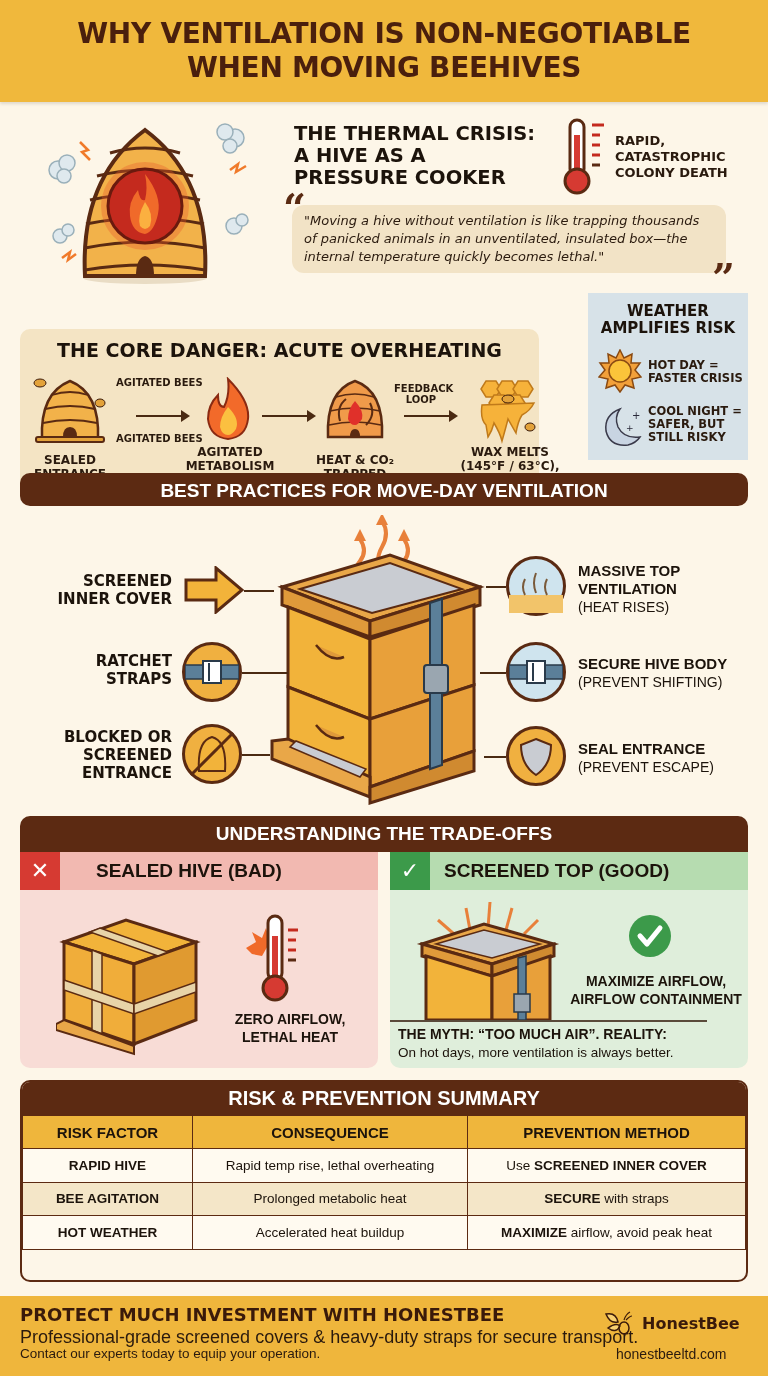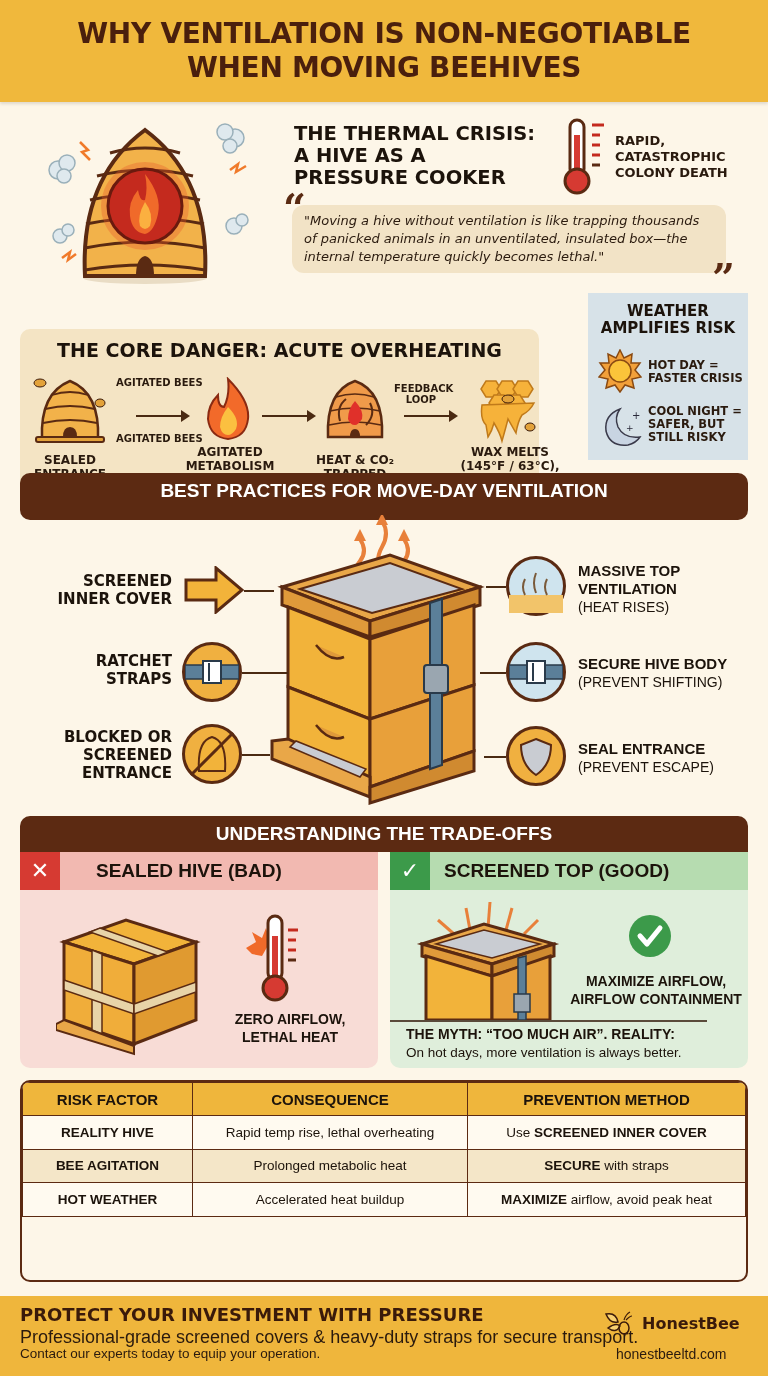--- a/index.html
+++ b/index.html
@@ -30,41 +30,41 @@
   .arrow { position: absolute; height: 2px; background: #4a2a12; }
   .arrow::after { content: ""; position: absolute; right: -2px; top: -5px; border-left: 9px solid #4a2a12; border-top: 6px solid transparent; border-bottom: 6px solid transparent; }
 
   
   #weather { left: 588px; top: 293px; width: 160px; height: 167px; background: #d7e2e8; border-radius: 0; }
   #weather-title { position: absolute; left: 0; width: 100%; top: 10px; text-align: center; font-weight: bold; font-size: 15px; line-height: 17px; color: #1c130b; }
   .w-lbl { position: absolute; left: 60px; font-weight: bold; font-size: 11.5px; line-height: 13px; color: #2a1a0e; }
 
   
   .bar { position: absolute; left: 20px; width: 728px; background: #5c2a12; color: #fff; font-weight: bold; text-align: center; border-radius: 10px; }
-  #bp-bar { top: 473px; height: 47px; line-height: 35px; font-size: 19px; }
+  #bp-bar { top: 473px; height: 33px; line-height: 35px; font-size: 19px; }
 
   
   .bp-lbl { position: absolute; font-weight: bold; font-size: 15px; line-height: 18px; color: #1c130b; }
   .bp-lbl .sub { font-weight: normal; font-size: 14px; }
   .bp-circle { position: absolute; width: 60px; height: 60px; border-radius: 50%; border: 3px solid #5a2a12; }
   .bp-line { position: absolute; height: 2px; background: #4a2a12; }
 
   
   #to-wrap { left: 20px; top: 816px; width: 728px; height: 252px; }
   #to-bar { position: absolute; left: 0; top: 0; width: 728px; height: 36px; background: #5c2a12; border-radius: 10px 10px 0 0; color: #fff; font-weight: bold; font-size: 19px; line-height: 36px; text-align: center; }
   #bad { position: absolute; left: 0; top: 36px; width: 358px; height: 216px; background: #f8dcd6; border-radius: 0 0 10px 10px; }
   #bad-head { position: absolute; left: 0; top: 0; width: 358px; height: 38px; background: #f2b9b1; }
   #bad-x { position: absolute; left: 0; top: 0; width: 40px; height: 38px; background: #d63a32; color: #fff; font-weight: bold; font-size: 22px; line-height: 38px; text-align: center; }
   #bad-title { position: absolute; left: 76px; top: 0; line-height: 38px; font-weight: bold; font-size: 19px; color: #1c130b; }
   #good { position: absolute; left: 370px; top: 36px; width: 358px; height: 216px; background: #dfeedb; border-radius: 0 0 10px 10px; }
   #good-head { position: absolute; left: 0; top: 0; width: 358px; height: 38px; background: #b6dcb0; }
   #good-check { position: absolute; left: 0; top: 0; width: 40px; height: 38px; background: #3c9a4a; color: #fff; font-weight: bold; font-size: 22px; line-height: 38px; text-align: center; }
   #good-title { position: absolute; left: 54px; top: 0; line-height: 38px; font-weight: bold; font-size: 19px; color: #1c130b; }
   .to-lbl { position: absolute; font-weight: bold; font-size: 14px; line-height: 18px; text-align: center; color: #1c130b; }
-  #myth { position: absolute; left: 0; top: 168px; width: 317px; height: 48px; border-top: 2px solid #5a4a3a; padding: 3px 16px; }
+  #myth { position: absolute; left: 0; top: 168px; width: 317px; height: 48px; border-top: 2px solid #5a4a3a; padding: 3px 8px; }
   #myth .h { font-weight: bold; font-size: 14px; line-height: 19px; color: #1c130b; }
   #myth .b { font-size: 13.5px; line-height: 18px; color: #1c130b; }
 
   
   #tbl-wrap { left: 20px; top: 1080px; width: 728px; height: 202px; border: 2px solid #5c2a12; border-radius: 10px; overflow: hidden; background: #fdf6e8; }
   #tbl-title { height: 33px; background: #5c2a12; color: #fff; font-weight: bold; font-size: 20px; line-height: 33px; text-align: center; }
   table { width: 100%; border-collapse: collapse; }
   th, td { border: 1px solid #5c2a12; height: 33.4px; text-align: center; font-size: 13.5px; color: #1c130b; }
   th { background: #efb63c; font-weight: bold; font-size: 15px; }
   td.rf { font-weight: bold; }
@@ -430,53 +430,54 @@
       <div>AIRFLOW CONTAINMENT</div>
     </div>
     <div id="myth">
       <div class="h cond">THE MYTH: “TOO MUCH AIR”. REALITY:</div>
       <div class="b cond">On hot days, more ventilation is always better.</div>
     </div>
   </div>
 </div>
 
 <div id="tbl-wrap" class="abs">
+  <div id="tbl-title" class="cond">RISK &amp; PREVENTION SUMMARY</div>
   <table class="cond">
     <colgroup>
         <col style="width:170px">
         <col style="width:275px">
         <col>
       </colgroup>
     <tbody>
         <tr>
       <th>RISK FACTOR</th>
       <th>CONSEQUENCE</th>
       <th>PREVENTION METHOD</th>
     </tr>
     <tr class="odd">
-      <td class="rf">REALITY HIVE</td>
+      <td class="rf">RAPID HIVE</td>
       <td>Rapid temp rise, lethal overheating</td>
       <td><span>Use </span><b>SCREENED INNER COVER</b><span></span></td>
     </tr>
     <tr class="even">
       <td class="rf">BEE AGITATION</td>
       <td>Prolonged metabolic heat</td>
       <td><span></span><b>SECURE</b><span> with straps</span></td>
     </tr>
     <tr class="odd">
       <td class="rf">HOT WEATHER</td>
       <td>Accelerated heat buildup</td>
       <td><span></span><b>MAXIMIZE</b><span> airflow, avoid peak heat</span></td>
     </tr>
   </tbody>
     </table>
 </div>
 
 <div id="footer" class="abs">
-  <div id="footer-title">PROTECT YOUR INVESTMENT WITH PRESSURE</div>
+  <div id="footer-title">PROTECT MUCH INVESTMENT WITH HONESTBEE</div>
   <div id="footer-line1" class="cond">Professional-grade screened covers &amp; heavy-duty straps for secure transport.</div>
   <div id="footer-line2" class="cond">Contact our experts today to equip your operation.</div>
   <div id="brand">
     <svg width="30" height="26" viewBox="0 0 30 26">
       <path d="M2 4 Q12 2 14 12 Q6 14 2 4 Z" fill="#f8d070" stroke="#3a1a0a" stroke-width="1.5"></path>
       <path d="M4 18 Q12 12 16 16 Q12 24 4 18 Z" fill="#f8d070" stroke="#3a1a0a" stroke-width="1.5"></path>
       <ellipse cx="20" cy="18" rx="5" ry="6" fill="none" stroke="#3a1a0a" stroke-width="1.5"></ellipse>
       <path d="M20 10 Q22 4 26 2 M22 10 Q26 6 28 6" stroke="#3a1a0a" stroke-width="1.2" fill="none"></path>
     </svg>
     <span id="brand-name">HonestBee</span>

